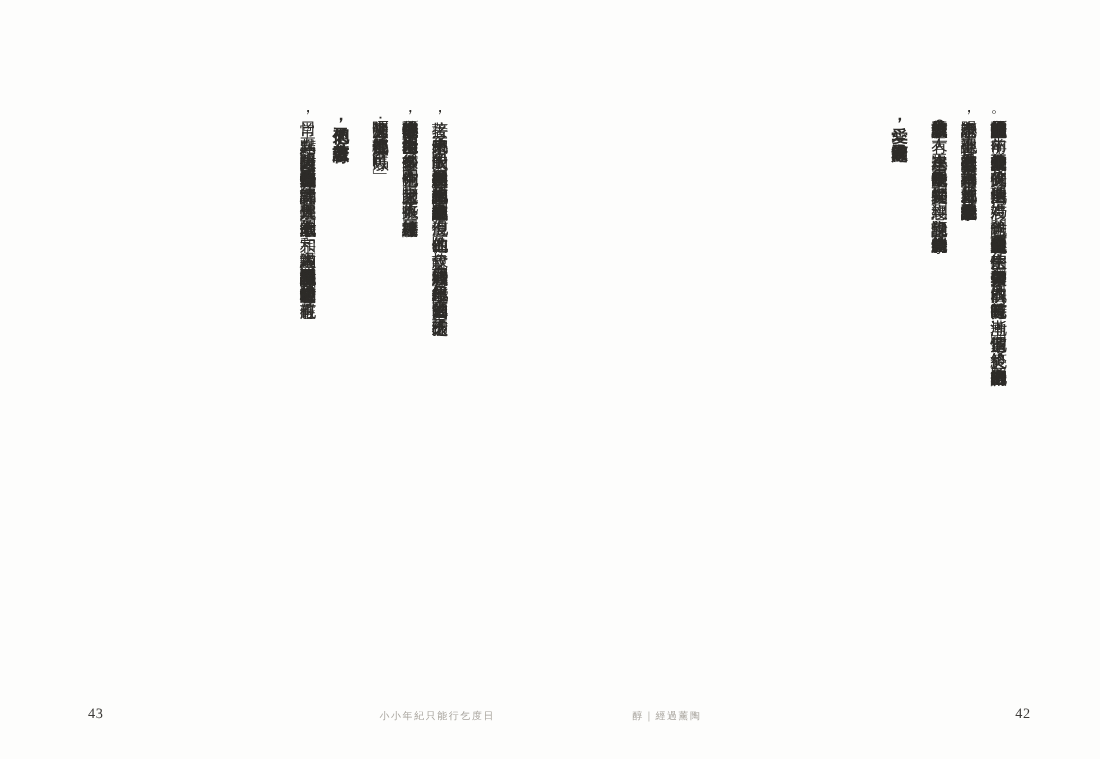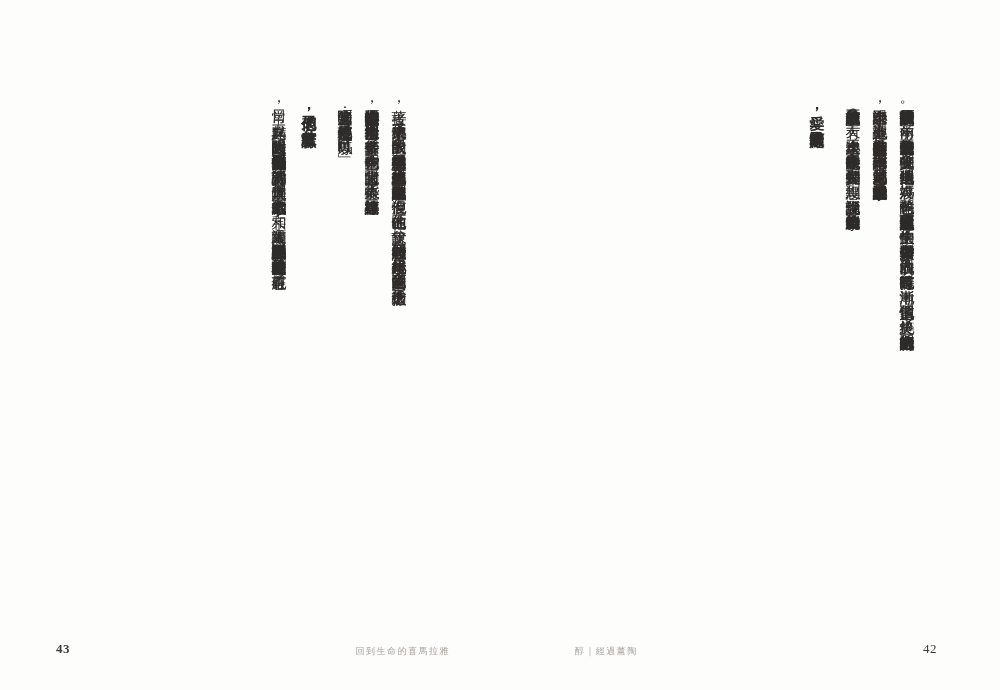--- a/index.html
+++ b/index.html
@@ -53,21 +53,21 @@
     margin-block-end: 3px;
   }
 
   .folio {
     position: absolute;
     top: 641px;
     font-size: 13px;
     color: #3d3b38;
     letter-spacing: 0.5px;
   }
-  .page-left  .folio { left: 56px; font-weight: bold; }
+  .page-left  .folio { left: 80px; }
   .page-right .folio { right: 63px; }
 
   .running-title {
     position: absolute;
     top: 645px;
     font-size: 9px;
     color: #a7a39c;
     letter-spacing: 1.5px;
     white-space: nowrap;
   }
@@ -91,17 +91,17 @@
   </div>
 
   <div class="page page-left">
     <div class="vtext">
       <p class="para">接著，更小的宗濟也來了。龍眼般的大眼，慧黠得像黑夜獨留的星，讓人忍不住想掐一下他的臉頰。這年齡應該是換上幼兒園圍兜，但他沒有。住在山區的他，父親亡故，母親四肢殘障弱智，小小年紀只能行乞度日。貧脊的尼泊爾山區，不乏這樣的孩子。</p>
       <p class="para">沙彌學院這樣的小小孩已有十多位，因為日常生活不能自理，老師多了很多辛苦，住宿空間也不夠。大家阻止師父，不能再收人了，等建好第二棟樓再說。</p>
       <p class="para">光師父含淚哽咽：「他都已經在受苦流浪了，可以等嗎？」</p>
       <p class="heading">他們來了，該怎麼教育？</p>
       <p class="para">日常，五點起床，跟公雞一起叫醒太陽。光師父要求每位沙彌都要輪流司不同的法器，背熟課誦的經文。進入學院三個月，五歲的宗全到七歲的宗澈、宗和，經過薰陶，雖然還跟不上早課的《普門品》和晚課的《金剛經》，但是相較於剛從村莊來的樣子，也有了莊嚴。</p>
     </div>
-    <span class="running-title">回到生命的喜馬拉雅</span>
+    <span class="running-title">小小年紀只能行乞度日</span>
     <span class="folio">43</span>
   </div>
 
 </div>
 
 </body></html>

